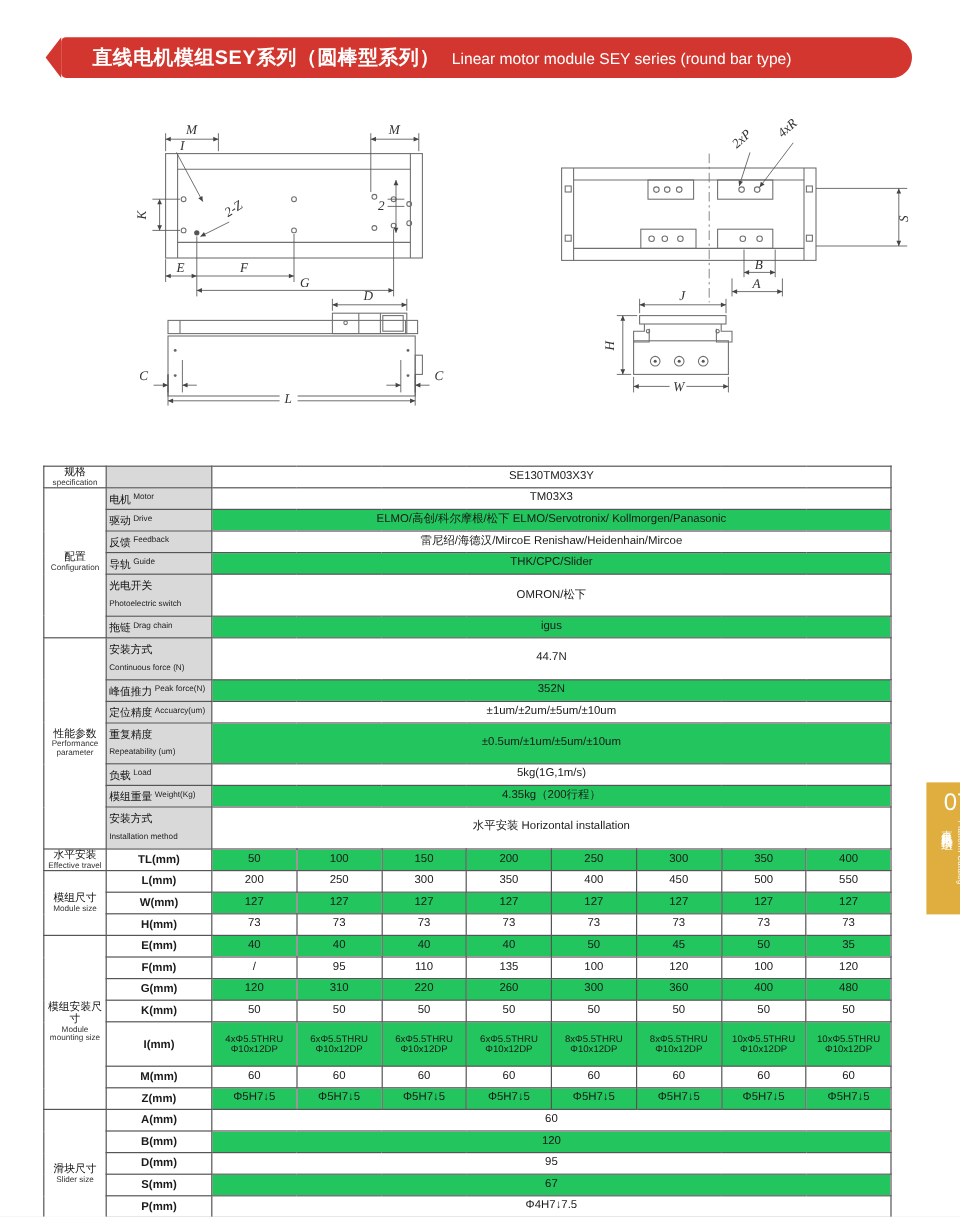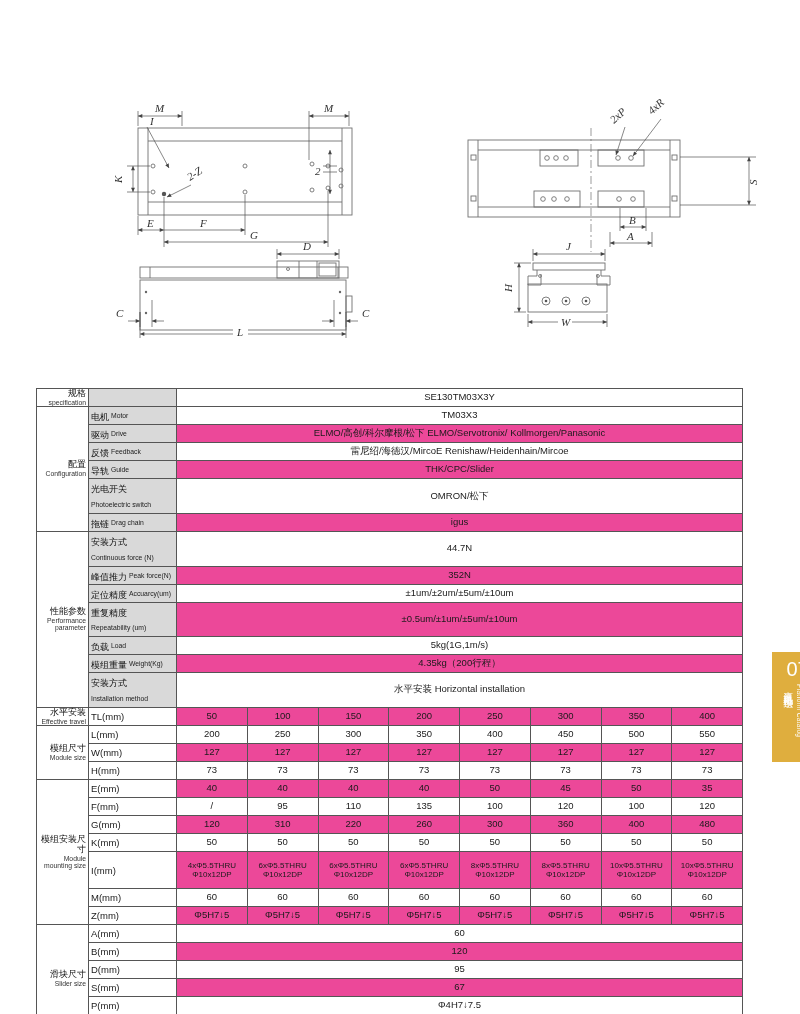--- a/index.html
+++ b/index.html
@@ -27,37 +27,41 @@
   .tabtxt{display:flex;justify-content:center;align-items:flex-start;margin-top:5px;gap:2px;}
   .tab-zh{writing-mode:vertical-rl;font-size:9.5px;letter-spacing:1.5px;line-height:1;}
   .tab-en{writing-mode:vertical-rl;font-size:6.5px;line-height:1.25;white-space:pre-line;
           letter-spacing:0.3px;}
 
   
   table.spec{position:absolute;left:36px;top:388px;width:706px;border-collapse:collapse;
              table-layout:fixed;border:1.5px solid #333;}
   table.spec td{border:1px solid #555;padding:0 2px;color:#1a1a1a;overflow:hidden;}
   tr.r{height:18px;} tr.t21{height:21px;} tr.t27{height:37px;}
-  td.grp{text-align:right;background:#fff;line-height:1.1;}
+  td.grp{text-align:center;background:#fff;line-height:1.1;}
   .gzh{font-size:9px;color:#111;}
   .gen{font-size:6.8px;color:#333;}
   td.lbl{background:#fff;line-height:1.05;padding-left:6px;}
   td.lbl.g{background:#d9d9d9;}
   .lzh{font-size:9px;color:#111;margin-right:2px;font-family:Liberation Serif, serif;}
   .len{font-size:6.8px;color:#222;display:inline-block;vertical-align:middle;line-height:1.1;}
-  td.lbl2{background:#fff;font-size:9.5px;}
+  td.lbl2{background:#fff;text-align:center;font-size:9.5px;font-weight:bold;}
   td.val{text-align:center;font-size:9.5px;background:#fff;white-space:pre-line;line-height:1.15;}
   td.val.small{font-size:8px;}
-  td.sh{background:#ec4899;}
+  td.sh{background:#22c55e;}
 </style>
 </head>
 <body>
 
 <div class="page">
 
+  <div class="banner">
+    <span class="zh">直线电机模组SEY系列（圆棒型系列）</span>
+    <span class="en">Linear motor module SEY series (round bar type)</span>
+  </div>
 
   <svg class="drawings" viewBox="0 0 800 380" xmlns="http://www.w3.org/2000/svg">
     <defs>
       <marker id="ah" viewBox="0 0 8 8" refX="7.5" refY="4" markerWidth="7" markerHeight="7" orient="auto-start-reverse">
           <path d="M0.5,0.8 L7.5,4 L0.5,7.2 Z" fill="#444"></path>
         </marker>
     </defs>
 
     <g stroke="#707070" fill="none" stroke-width="0.9">
       <rect x="138" y="128" width="214" height="87"></rect>

